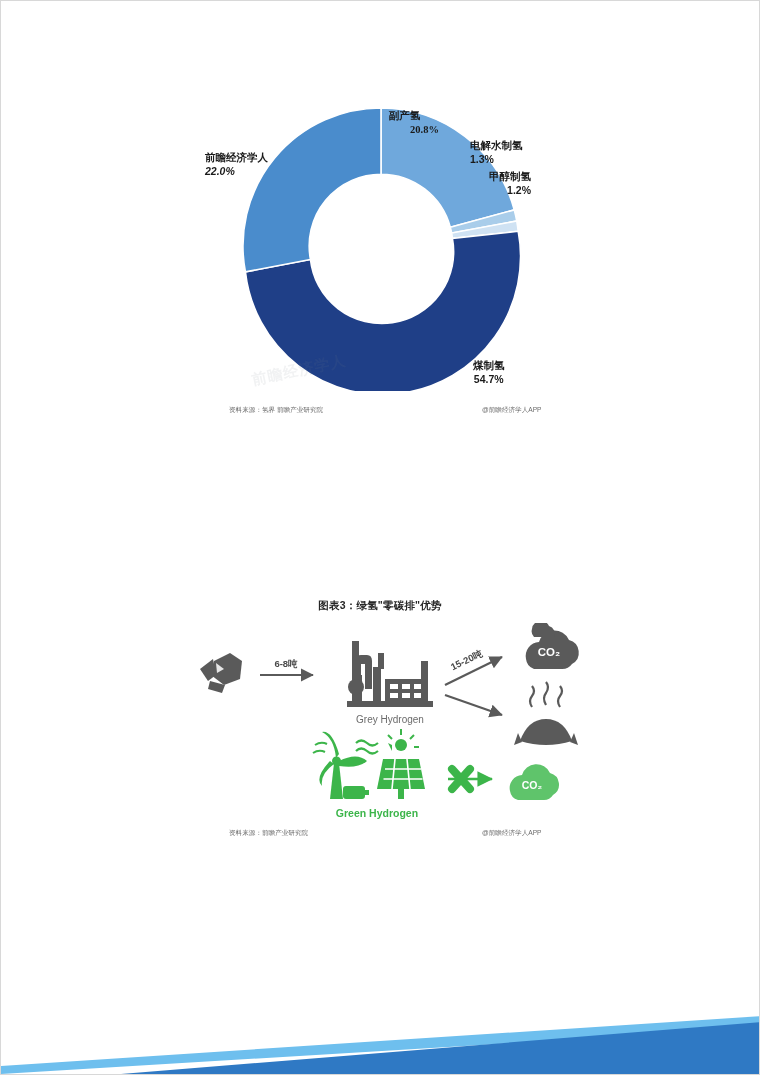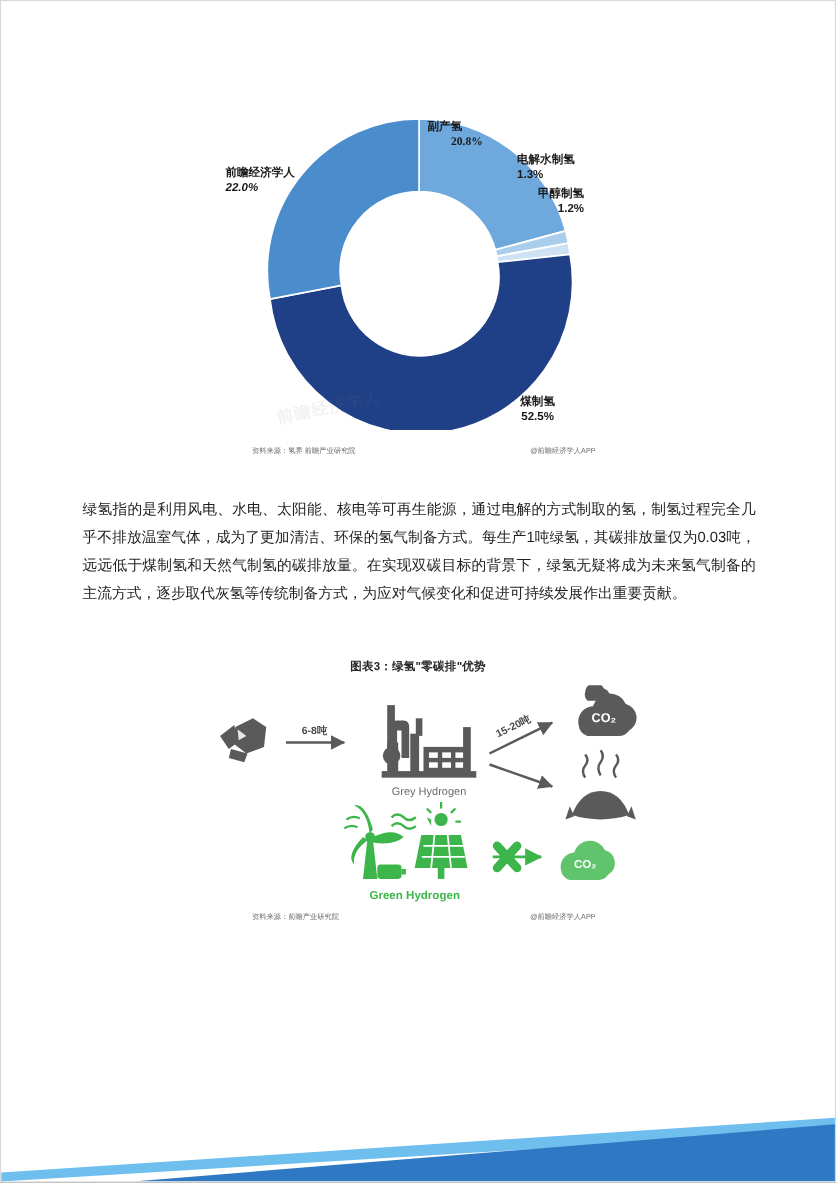--- a/index.html
+++ b/index.html
@@ -190,32 +190,31 @@
       <span class="pct">1.3%</span>
     </div>
 
     <div class="pielabel lbl-methanol">
       <span>甲醇制氢</span>
       <span class="pct">1.2%</span>
     </div>
 
     <div class="pielabel lbl-coal">
       <span>煤制氢</span>
-      <span class="pct">52.5%</span>
+      <span class="pct">54.7%</span>
     </div>
 
     <div class="wm wm1">前瞻经济学人</div>
   </div>
 
   <div class="srcline fig2-src">
     <span class="src-left">资料来源：氢界 前瞻产业研究院</span>
     <span class="src-right">@前瞻经济学人APP</span>
   </div>
 
-  <p class="body-text">绿氢指的是利用风电、水电、太阳能、核电等可再生能源，通过电解的方式制取的氢，制氢过程完全几乎不排放温室气体，成为了更加清洁、环保的氢气制备方式。每生产1吨绿氢，其碳排放量仅为0.03吨，远远低于煤制氢和天然气制氢的碳排放量。在实现双碳目标的背景下，绿氢无疑将成为未来氢气制备的主流方式，逐步取代灰氢等传统制备方式，为应对气候变化和促进可持续发展作出重要贡献。</p>
 
   <div class="fig-title fig3-title">图表3：绿氢"零碳排"优势</div>
 
   <div class="fig3-area">
     <svg class="fig3-svg" width="400" height="200" viewBox="0 0 400 200">
 
       <defs>
         <marker id="arrGrey" markerWidth="7" markerHeight="7" refX="5.6" refY="3" orient="auto">
           <path d="M0,0 L6,3 L0,6 z" fill="#5a5a5a"></path>
         </marker>

